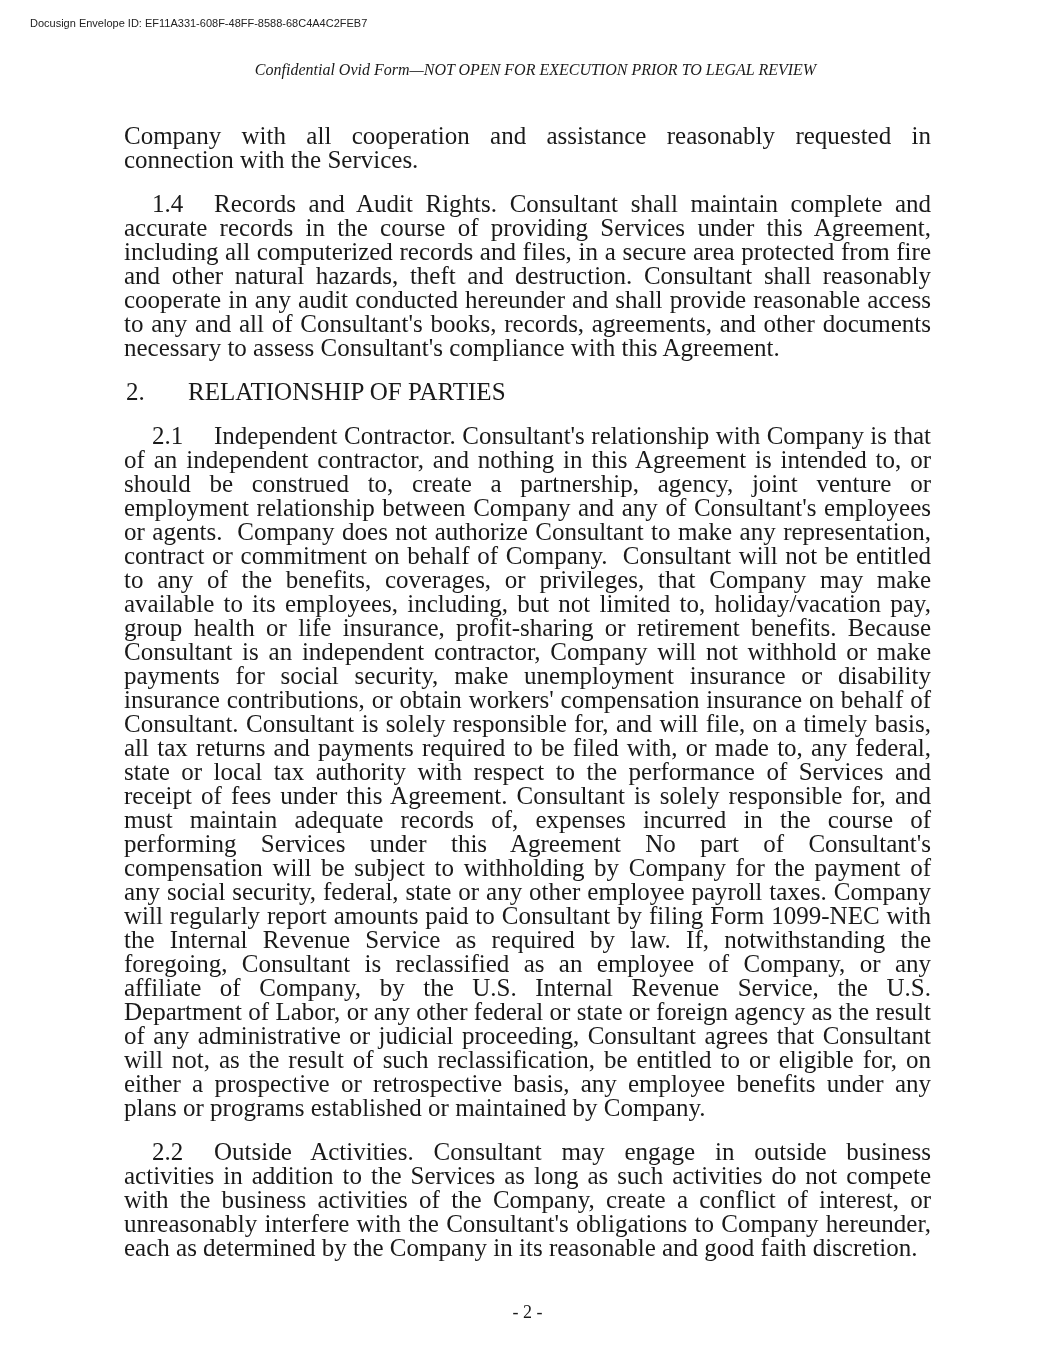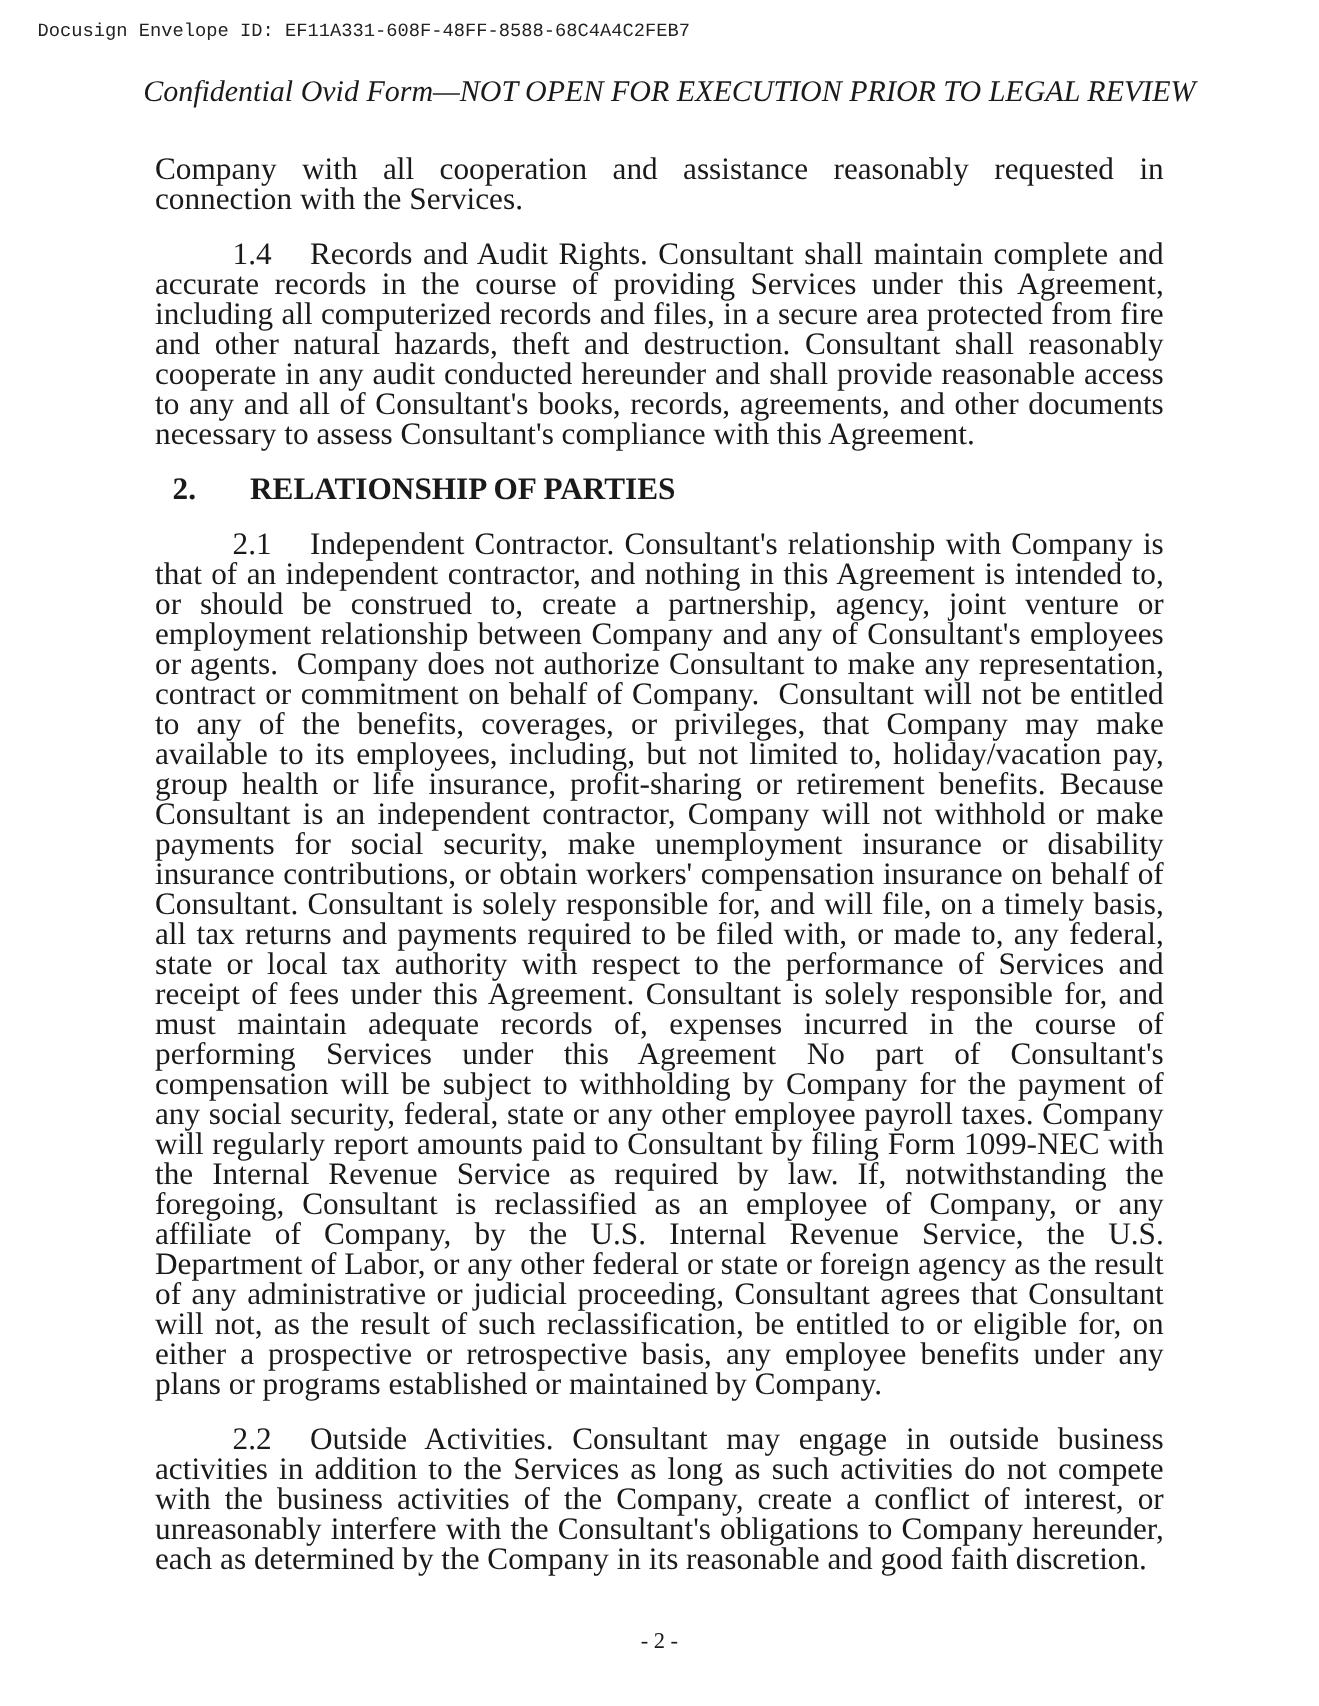--- a/index.html
+++ b/index.html
@@ -3,35 +3,35 @@
 <meta charset="utf-8">
 <style>
   html, body { margin: 0; padding: 0; background: #ffffff; }
   body {
     width: 1055px; height: 1365px; position: relative; overflow: hidden;
     color: #1a1a1a;
     font-family: "Liberation Serif", "DejaVu Serif", serif;
   }
   .envelope {
     position: absolute; left: 30px; top: 17px;
-    font-family: Liberation Mono, monospace;
-    font-size: 15px; color: #222; letter-spacing: 0;
+    font-family: Liberation Sans, sans-serif;
+    font-size: 11px; color: #222; letter-spacing: 0;
   }
   .header {
     position: absolute; left: 0; right: 0; top: 61px;
-    text-align: center; font-style: italic; font-size: 24px;
+    text-align: center; font-style: italic; font-size: 16px;
     padding-left: 93px; box-sizing: border-box; width: 978px;
   }
   .body {
     position: absolute; left: 124px; top: 124px; width: 807px;
     font-size: 25px; line-height: 24px; text-align: justify;
   }
   .body p { margin: 0 0 20px 0; }
-  .num { display: inline-block; width: 62px; margin-left: 62px; }
-  .heading { font-weight: bold; margin: 0 0 20px 14px; }
+  .num { display: inline-block; width: 62px; margin-left: 28px; }
+  .heading { font-weight: normal; margin: 0 0 20px 2px; }
   .heading .hnum { display: inline-block; width: 62px; }
   .bold { font-weight: normal; }
   .pagenum {
     position: absolute; left: 0; width: 1055px; top: 1302px;
     text-align: center; font-size: 18px;
   }
 </style>
 </head>
 <body>
 

